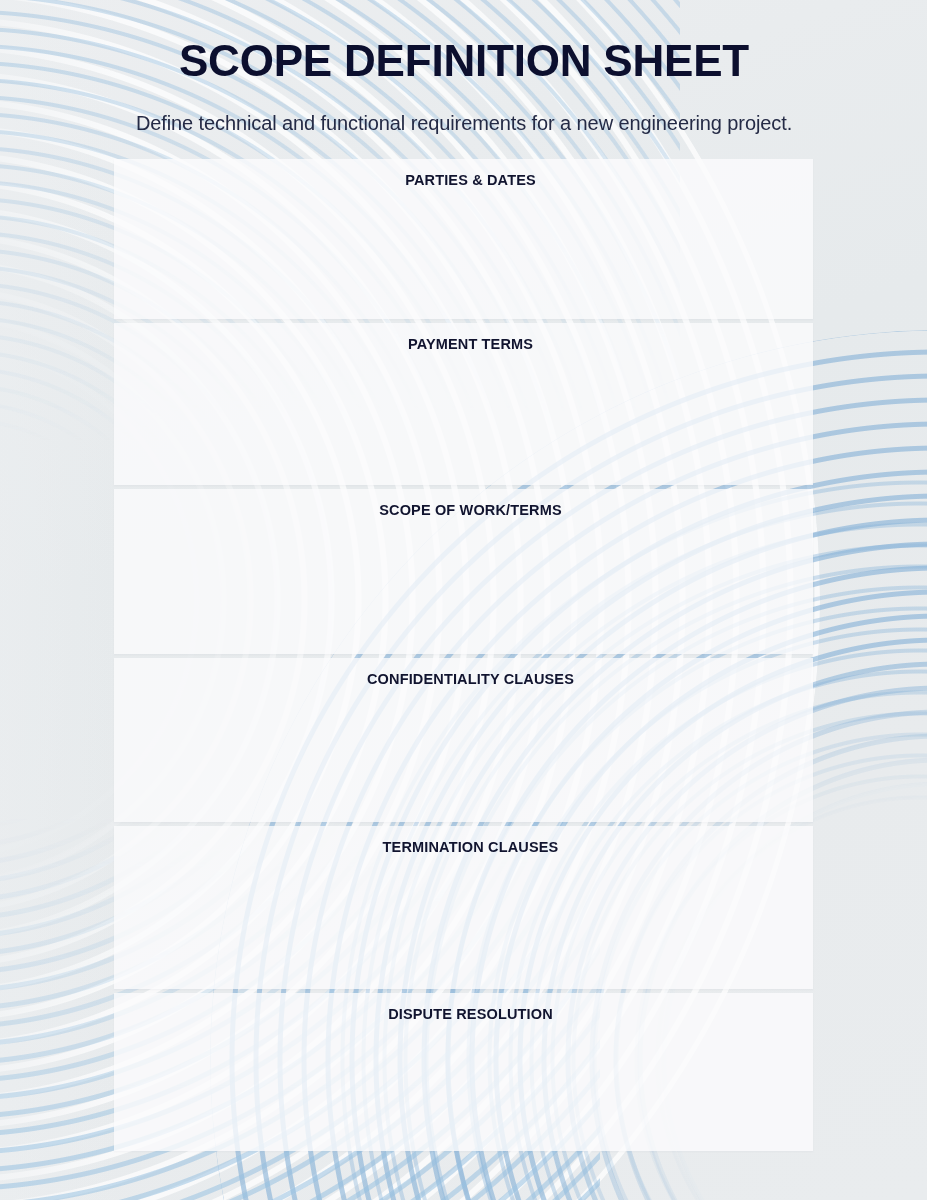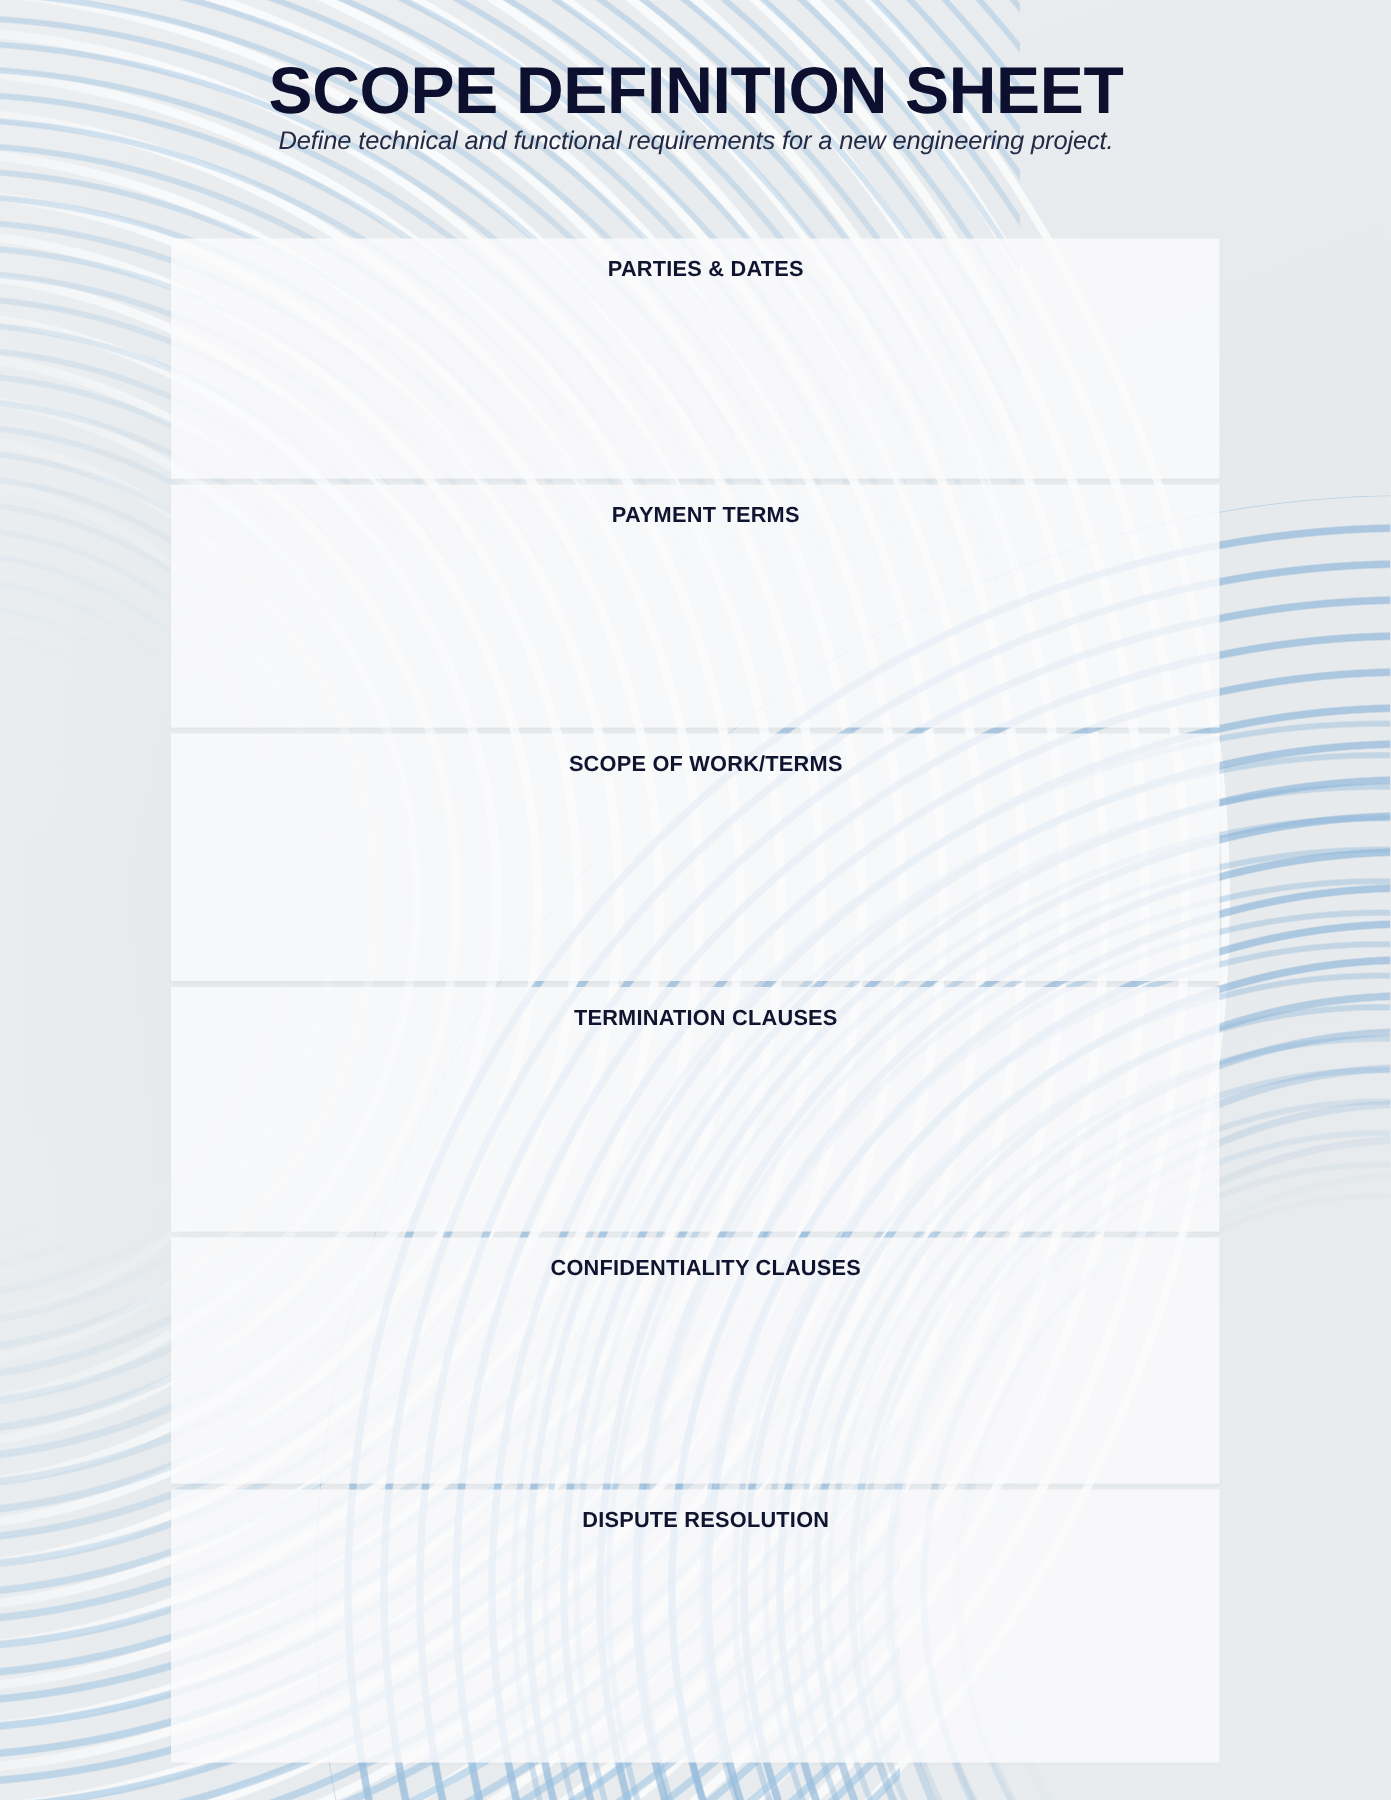--- a/index.html
+++ b/index.html
@@ -172,24 +172,23 @@
     font-family: "Liberation Sans", sans-serif;
     font-size: 44px;
     font-weight: bold;
     letter-spacing: -0.2px;
     color: #0c0f2e;
     line-height: 1.05;
     white-space: nowrap;
   }
 
   .doc-subtitle {
-    margin-top: 0;
-    font-family: "Liberation Sans", sans-serif;
-    font-size: 17px;
-    font-style: italic;
+    margin-top: 28px;
+    font-family: "Liberation Sans", sans-serif;
+    font-size: 20px;
     color: #242a45;
     letter-spacing: -0.1px;
   }
 
   .sections {
     position: absolute;
     left: 114px;
     top: 159px;
     width: 699px;
   }
@@ -216,21 +215,21 @@
   .section-card .section-body {
     width: 100%;
   }
 
   
   .h-160 { height: 160px; }
   .h-165 { height: 165px; }
   .h-162 { height: 162px; }
   .h-164 { height: 164px; }
   .h-163 { height: 163px; }
-  .h-158 { height: 182px; }
+  .h-158 { height: 158px; }
 </style>
 </head>
 <body>
 
 <div class="page">
 
   <div class="bg-layer">
     <div class="arcs-left"></div>
     <div class="veil-left"></div>
     <div class="arcs-br"></div>
@@ -256,27 +255,27 @@
       <div class="section-card h-162">
         <div class="section-title">PAYMENT TERMS</div>
         <div class="section-body"></div>
       </div>
 
       <div class="section-card h-165">
         <div class="section-title">SCOPE OF WORK/TERMS</div>
         <div class="section-body"></div>
       </div>
 
+      <div class="section-card h-164">
+        <div class="section-title">CONFIDENTIALITY CLAUSES</div>
+        <div class="section-body"></div>
+      </div>
+
       <div class="section-card h-163">
         <div class="section-title">TERMINATION CLAUSES</div>
-        <div class="section-body"></div>
-      </div>
-
-      <div class="section-card h-164">
-        <div class="section-title">CONFIDENTIALITY CLAUSES</div>
         <div class="section-body"></div>
       </div>
 
       <div class="section-card h-158">
         <div class="section-title">DISPUTE RESOLUTION</div>
         <div class="section-body"></div>
       </div>
 
     </div>
   </div>

